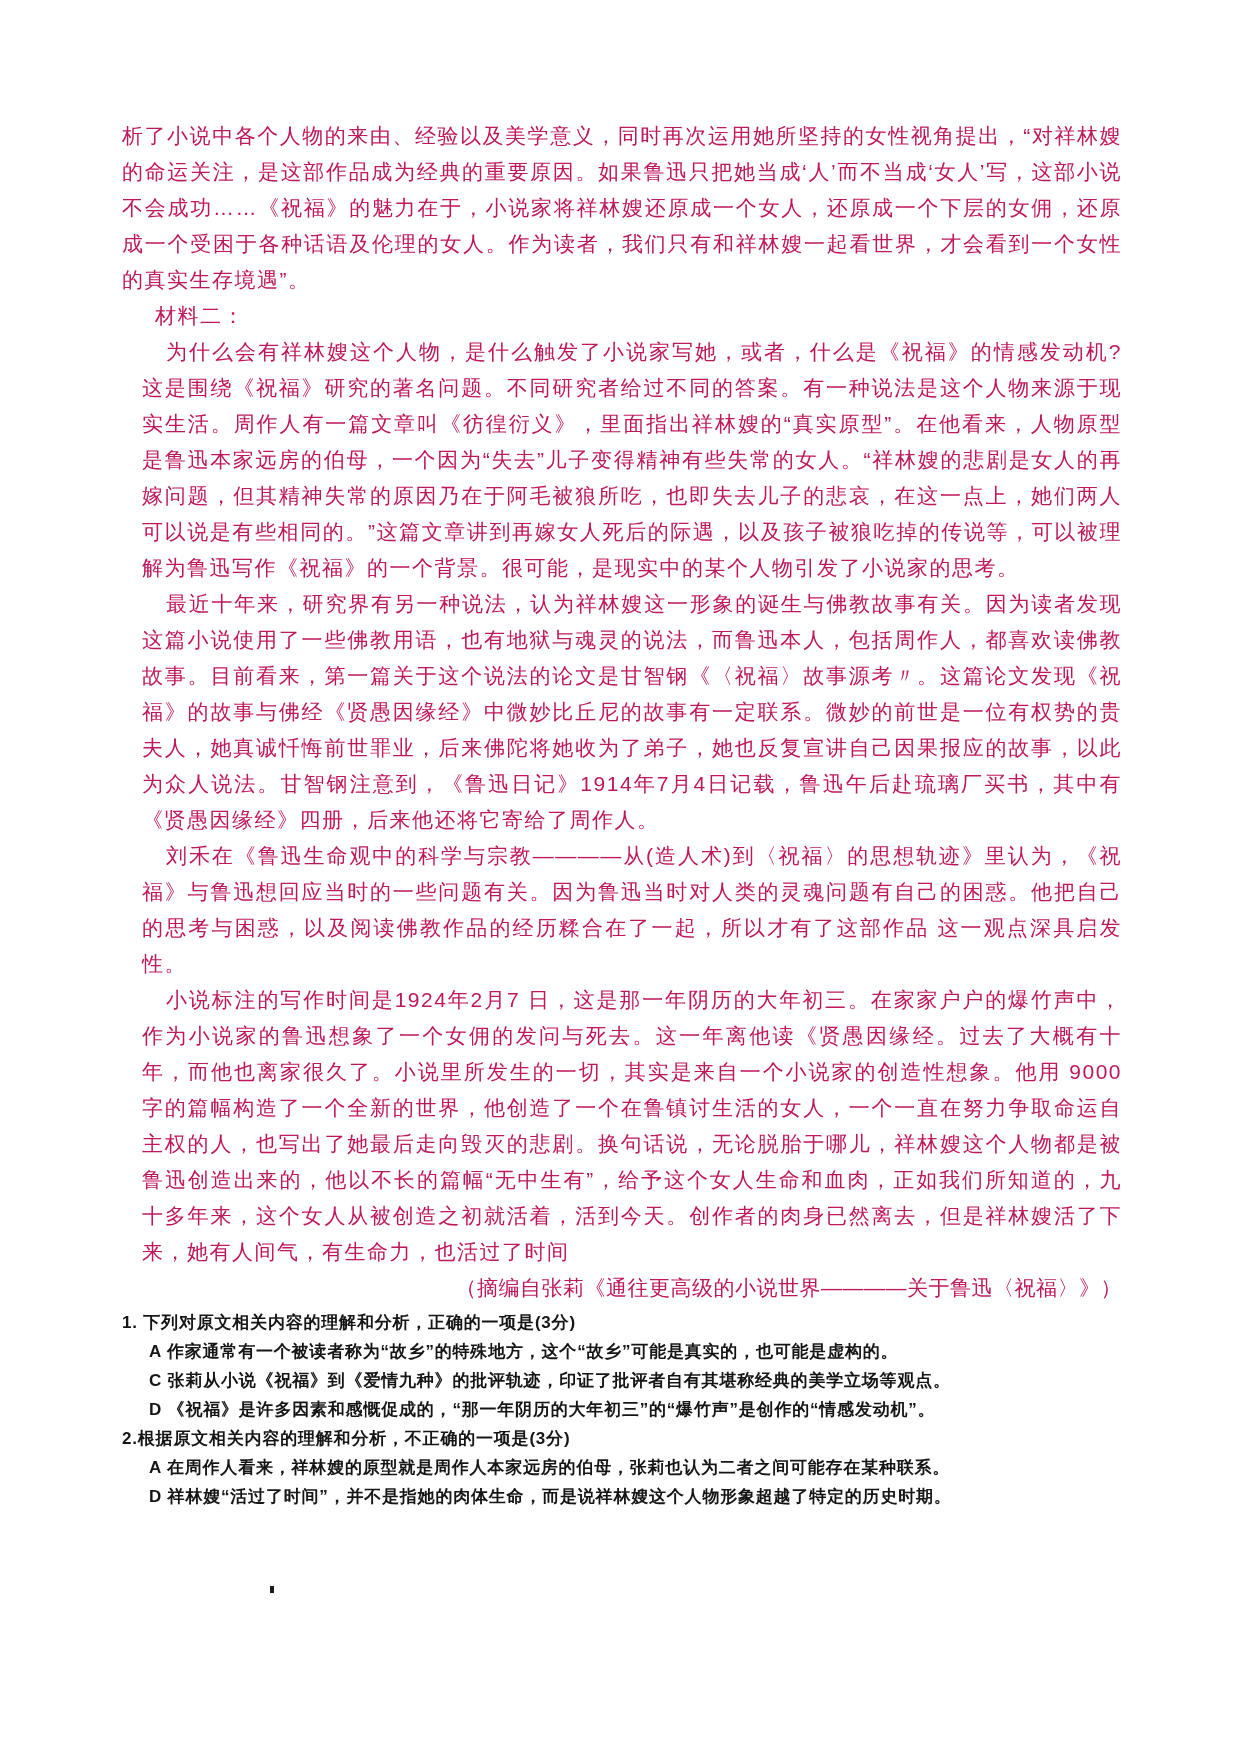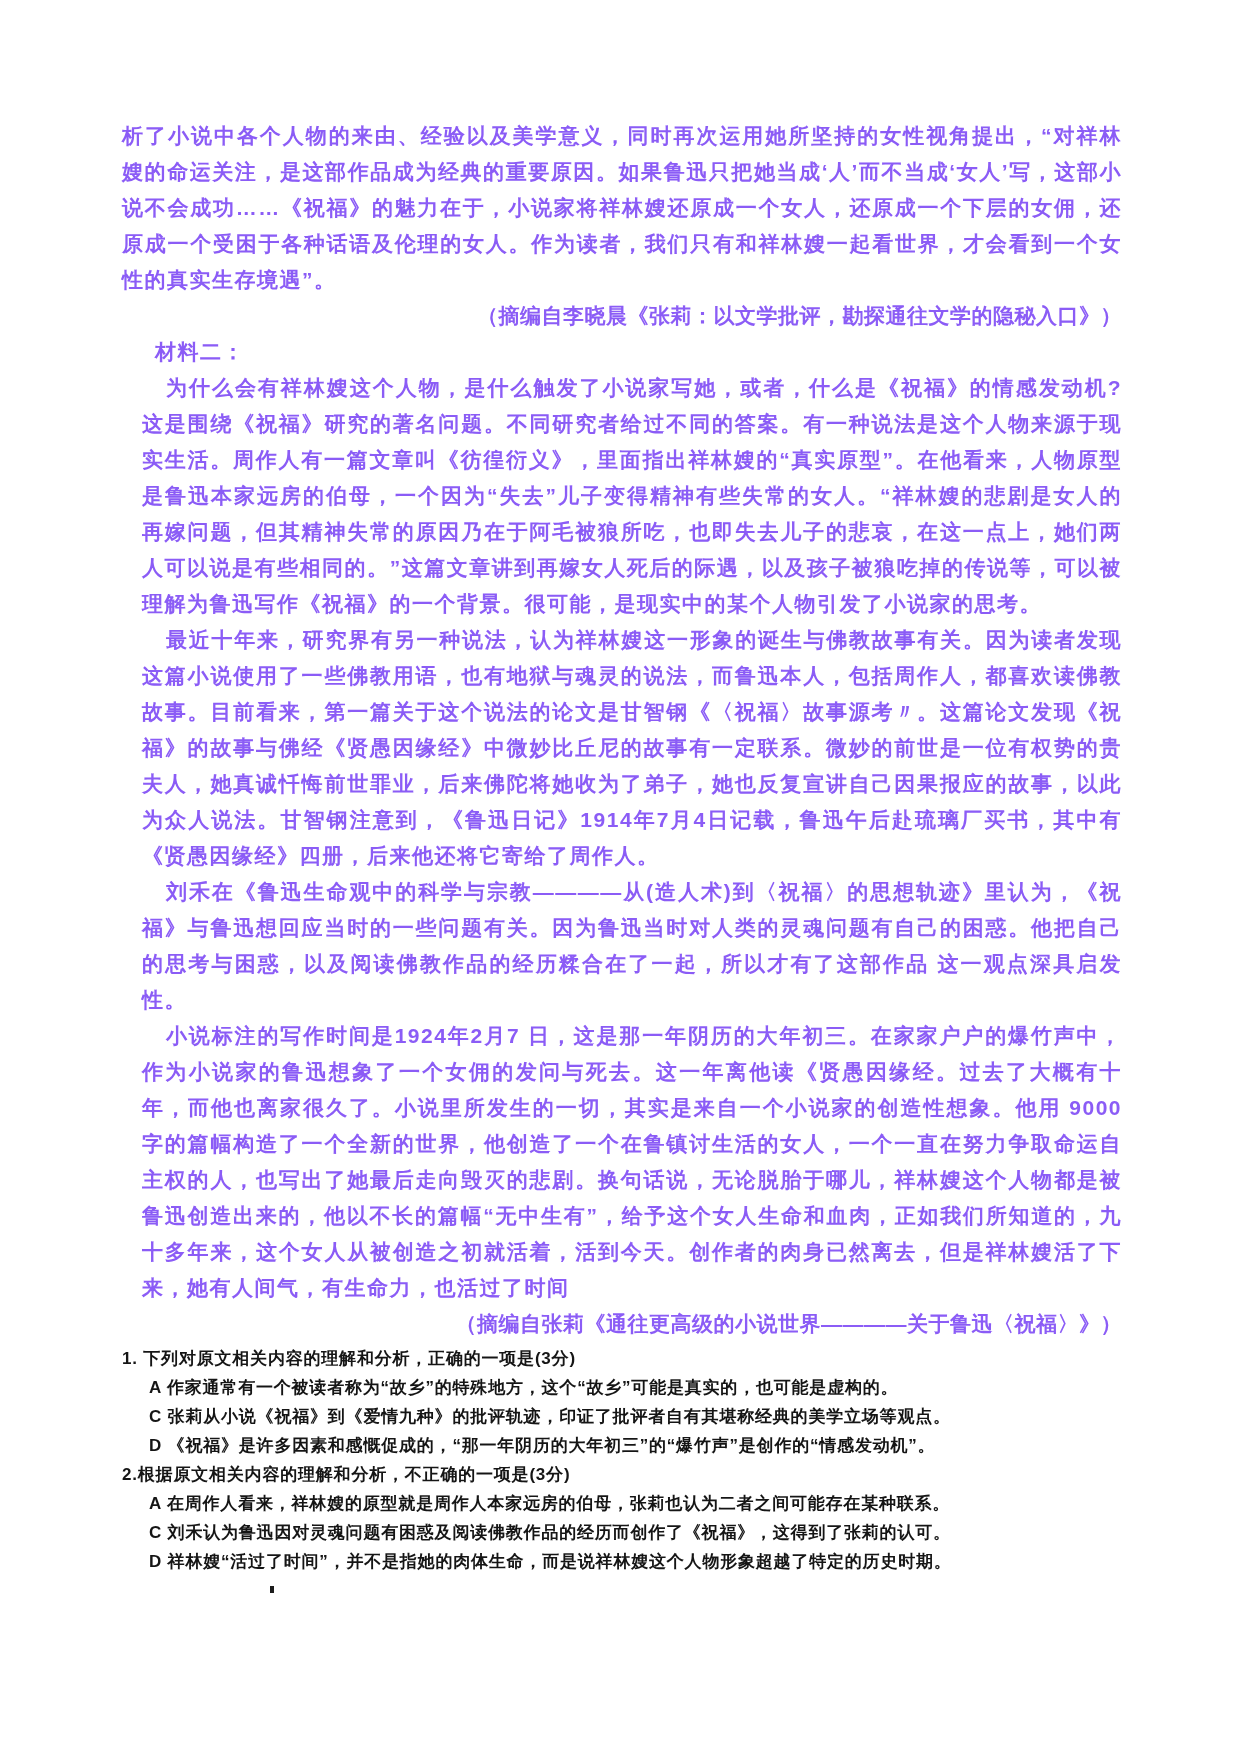--- a/index.html
+++ b/index.html
@@ -17,26 +17,26 @@
     color: #151515;
   }
   .content {
     position: absolute;
     left: 122px; top: 118px;
     width: 1000px;
   }
   .para {
     margin: 0;
     font-size: 21px;
-    font-weight: 700;
+    font-weight: 400;
     line-height: 36px;
     letter-spacing: 1.5px;
     text-align: justify;
     text-justify: inter-ideograph;
-    color: #8b5cf6;
+    color: #be185d;
   }
   .cite {
     text-align: right;
     letter-spacing: 0.5px;
   }
   .heading {
     padding-left: 33px;
     text-align: left;
   }
   .indent { text-indent: 24px; margin-left: 20px; }
@@ -59,21 +59,20 @@
   }
 </style>
 </head>
 <body>
 
 <div class="page">
   <div class="content">
 
     <p class="para">析了小说中各个人物的来由、经验以及美学意义，同时再次运用她所坚持的女性视角提出，“对祥林嫂的命运关注，是这部作品成为经典的重要原因。如果鲁迅只把她当成‘人’而不当成‘女人’写，这部小说不会成功……《祝福》的魅力在于，小说家将祥林嫂还原成一个女人，还原成一个下层的女佣，还原成一个受困于各种话语及伦理的女人。作为读者，我们只有和祥林嫂一起看世界，才会看到一个女性的真实生存境遇”。</p>
 
-    <p class="para cite">（摘编自李晓晨《张莉：以文学批评，勘探通往文学的隐秘入口》）</p>
 
     <p class="para heading">材料二：</p>
 
     <p class="para indent">为什么会有祥林嫂这个人物，是什么触发了小说家写她，或者，什么是《祝福》的情感发动机?这是围绕《祝福》研究的著名问题。不同研究者给过不同的答案。有一种说法是这个人物来源于现实生活。周作人有一篇文章叫《彷徨衍义》，里面指出祥林嫂的“真实原型”。在他看来，人物原型是鲁迅本家远房的伯母，一个因为“失去”儿子变得精神有些失常的女人。“祥林嫂的悲剧是女人的再嫁问题，但其精神失常的原因乃在于阿毛被狼所吃，也即失去儿子的悲哀，在这一点上，她们两人可以说是有些相同的。”这篇文章讲到再嫁女人死后的际遇，以及孩子被狼吃掉的传说等，可以被理解为鲁迅写作《祝福》的一个背景。很可能，是现实中的某个人物引发了小说家的思考。</p>
 
     <p class="para indent">最近十年来，研究界有另一种说法，认为祥林嫂这一形象的诞生与佛教故事有关。因为读者发现这篇小说使用了一些佛教用语，也有地狱与魂灵的说法，而鲁迅本人，包括周作人，都喜欢读佛教故事。目前看来，第一篇关于这个说法的论文是甘智钢《〈祝福〉故事源考〃。这篇论文发现《祝福》的故事与佛经《贤愚因缘经》中微妙比丘尼的故事有一定联系。微妙的前世是一位有权势的贵夫人，她真诚忏悔前世罪业，后来佛陀将她收为了弟子，她也反复宣讲自己因果报应的故事，以此为众人说法。甘智钢注意到，《鲁迅日记》1914年7月4日记载，鲁迅午后赴琉璃厂买书，其中有《贤愚因缘经》四册，后来他还将它寄给了周作人。</p>
 
     <p class="para indent">刘禾在《鲁迅生命观中的科学与宗教————从(造人术)到〈祝福〉的思想轨迹》里认为，《祝福》与鲁迅想回应当时的一些问题有关。因为鲁迅当时对人类的灵魂问题有自己的困惑。他把自己的思考与困惑，以及阅读佛教作品的经历糅合在了一起，所以才有了这部作品 这一观点深具启发性。</p>
 
 
@@ -83,20 +82,19 @@
 
     <div class="questions">
 
       <p class="q-stem">1. 下列对原文相关内容的理解和分析，正确的一项是(3分)</p>
       <p class="q-option">A 作家通常有一个被读者称为“故乡”的特殊地方，这个“故乡”可能是真实的，也可能是虚构的。</p>
       <p class="q-option">C 张莉从小说《祝福》到《爱情九种》的批评轨迹，印证了批评者自有其堪称经典的美学立场等观点。</p>
       <p class="q-option">D 《祝福》是许多因素和感慨促成的，“那一年阴历的大年初三”的“爆竹声”是创作的“情感发动机”。</p>
 
       <p class="q-stem">2.根据原文相关内容的理解和分析，不正确的一项是(3分)</p>
       <p class="q-option">A 在周作人看来，祥林嫂的原型就是周作人本家远房的伯母，张莉也认为二者之间可能存在某种联系。</p>
-      <p class="q-option">C 刘禾认为鲁迅因对灵魂问题有困惑及阅读佛教作品的经历而创作了《祝福》，这得到了张莉的认可。</p>
       <p class="q-option">D 祥林嫂“活过了时间”，并不是指她的肉体生命，而是说祥林嫂这个人物形象超越了特定的历史时期。</p>
 
     </div>
   </div>
 
   <div class="speck"></div>
 </div>
 
 </body></html>

